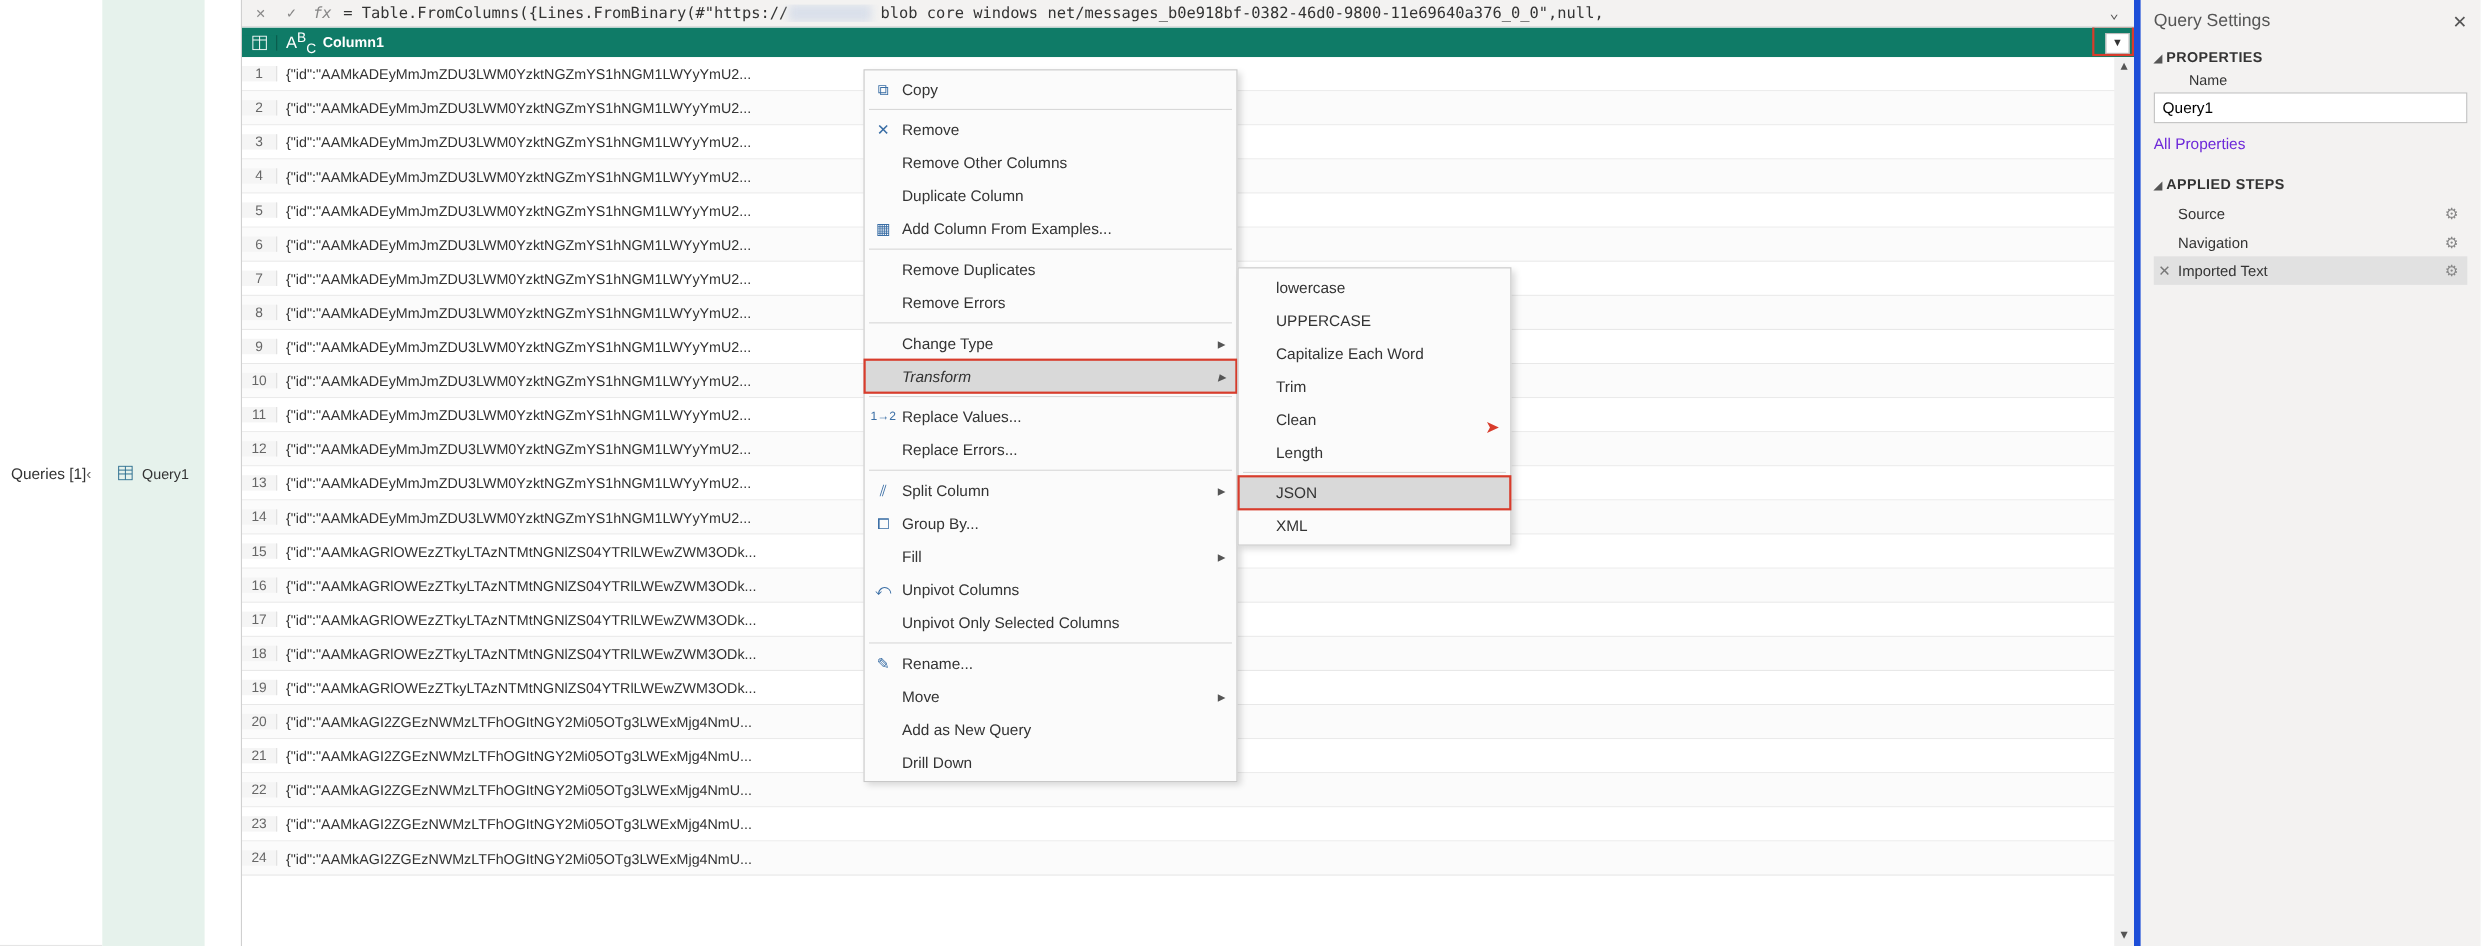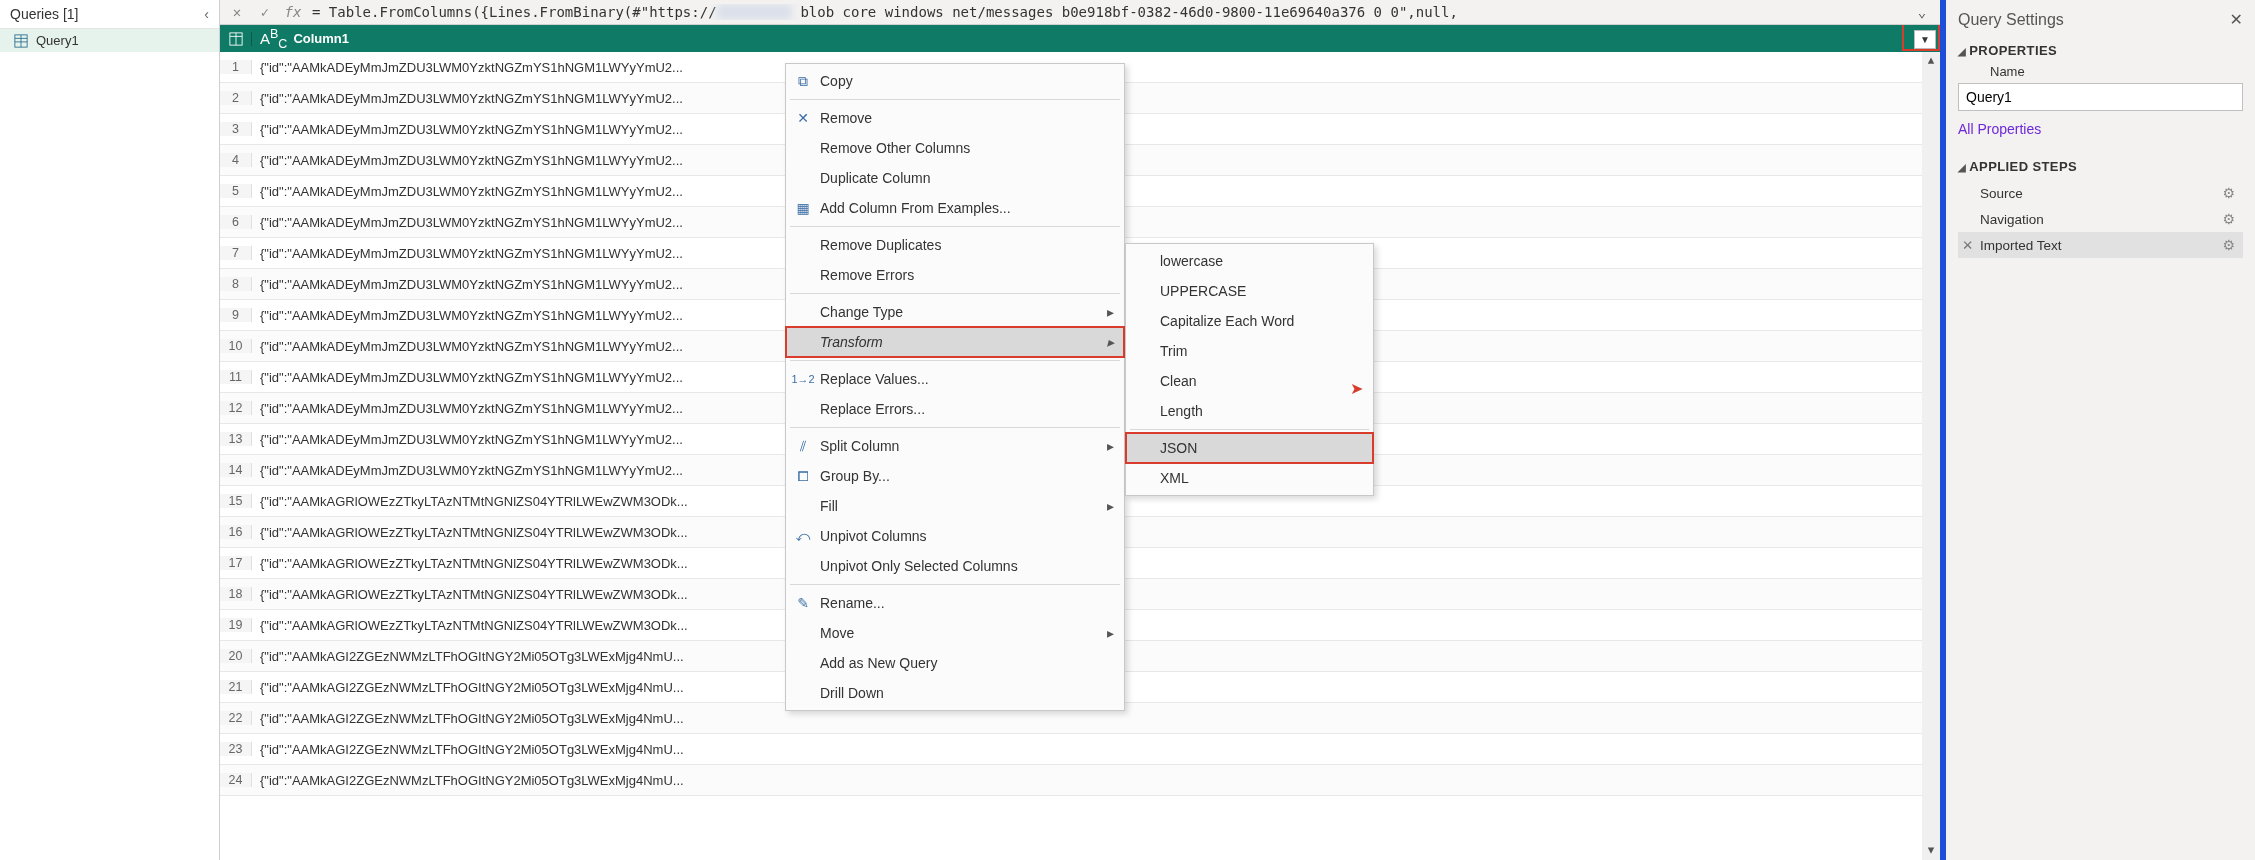--- a/index.html
+++ b/index.html
@@ -12,21 +12,21 @@
     height: 860px;
     overflow: hidden;
     display: flex;
   }
   
   .queries-pane {
     width: 220px;
     background: #fff;
     border-right: 1px solid #d0d0d0;
     display: flex;
-    flex-direction: column;
+    flex-direction: row;
   }
   .queries-header {
     display:flex;
     align-items:center;
     justify-content:space-between;
     padding: 6px 10px;
     border-bottom: 1px solid #e5e5e5;
     font-size:14px;
   }
   .chev { color:#666; }

